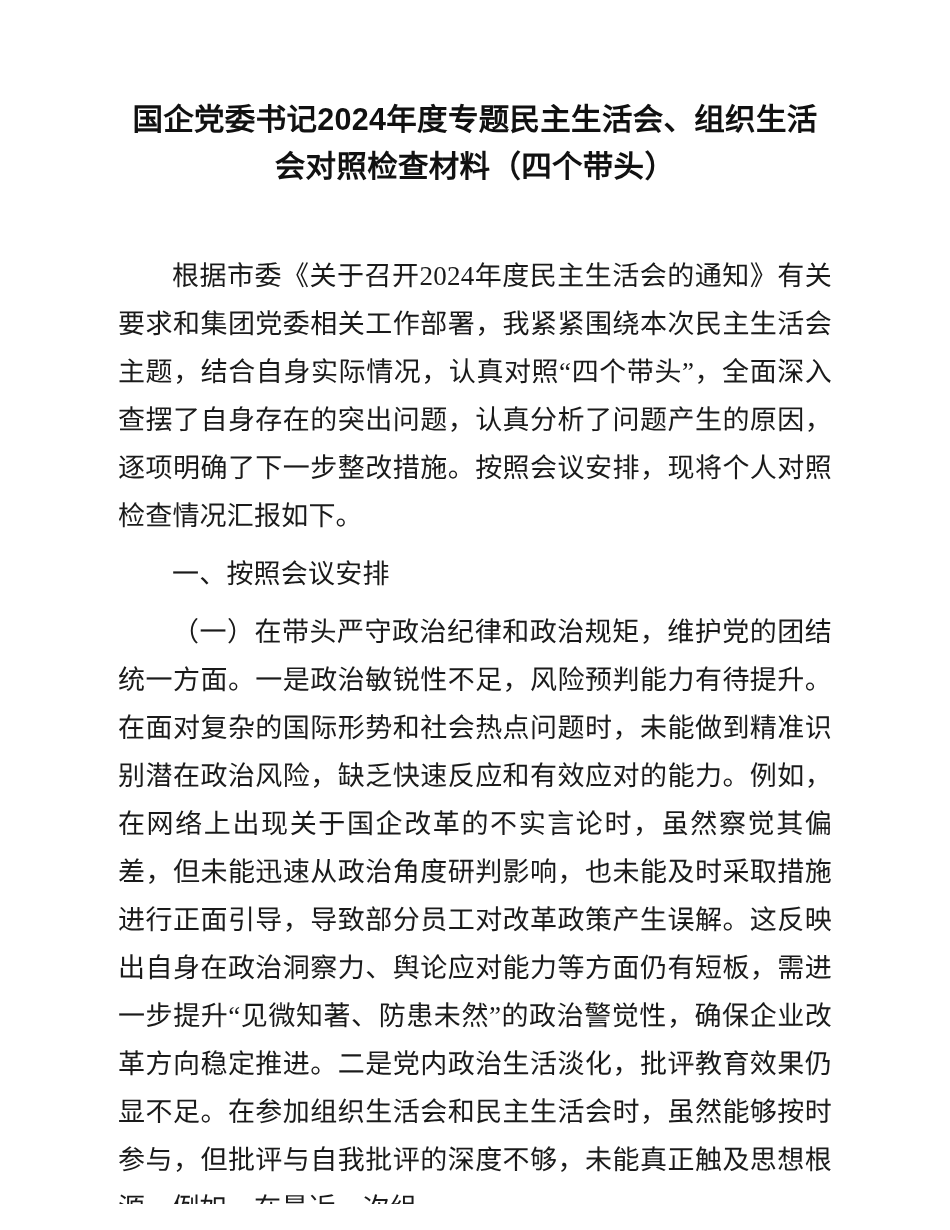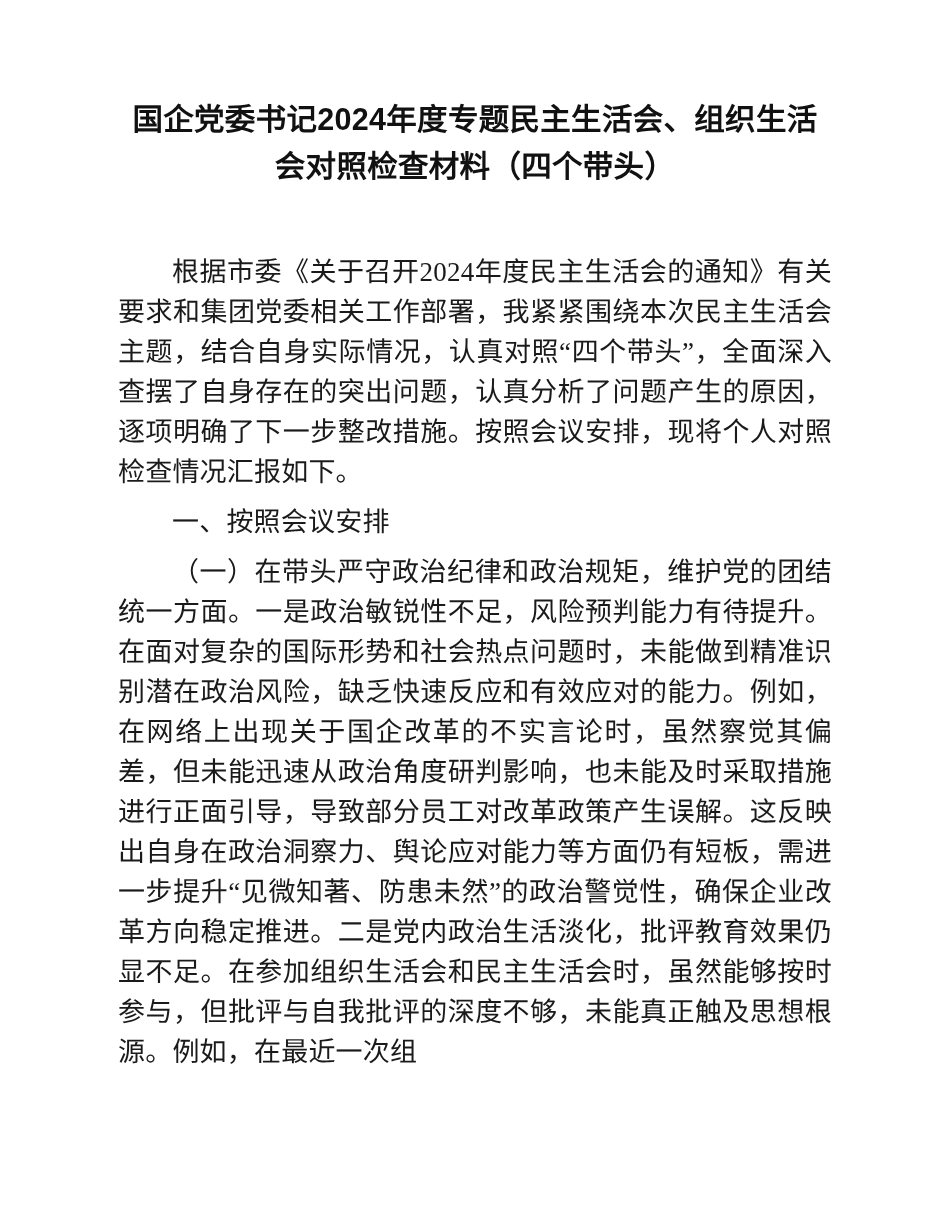--- a/index.html
+++ b/index.html
@@ -38,21 +38,21 @@
     padding: 0 4px;
   }
 
   .title-spacer {
     height: 62px;
   }
 
   p.para {
     font-family: "Liberation Serif", "DejaVu Serif", serif;
     font-size: 27px;
-    line-height: 40px;
+    line-height: 48px;
     color: #1a1a1a;
     margin: 0;
     padding: 0;
     text-align: justify;
     text-justify: inter-ideograph;
     text-indent: 54px;
     letter-spacing: 0.2px;
     word-break: break-all;
   }
 

